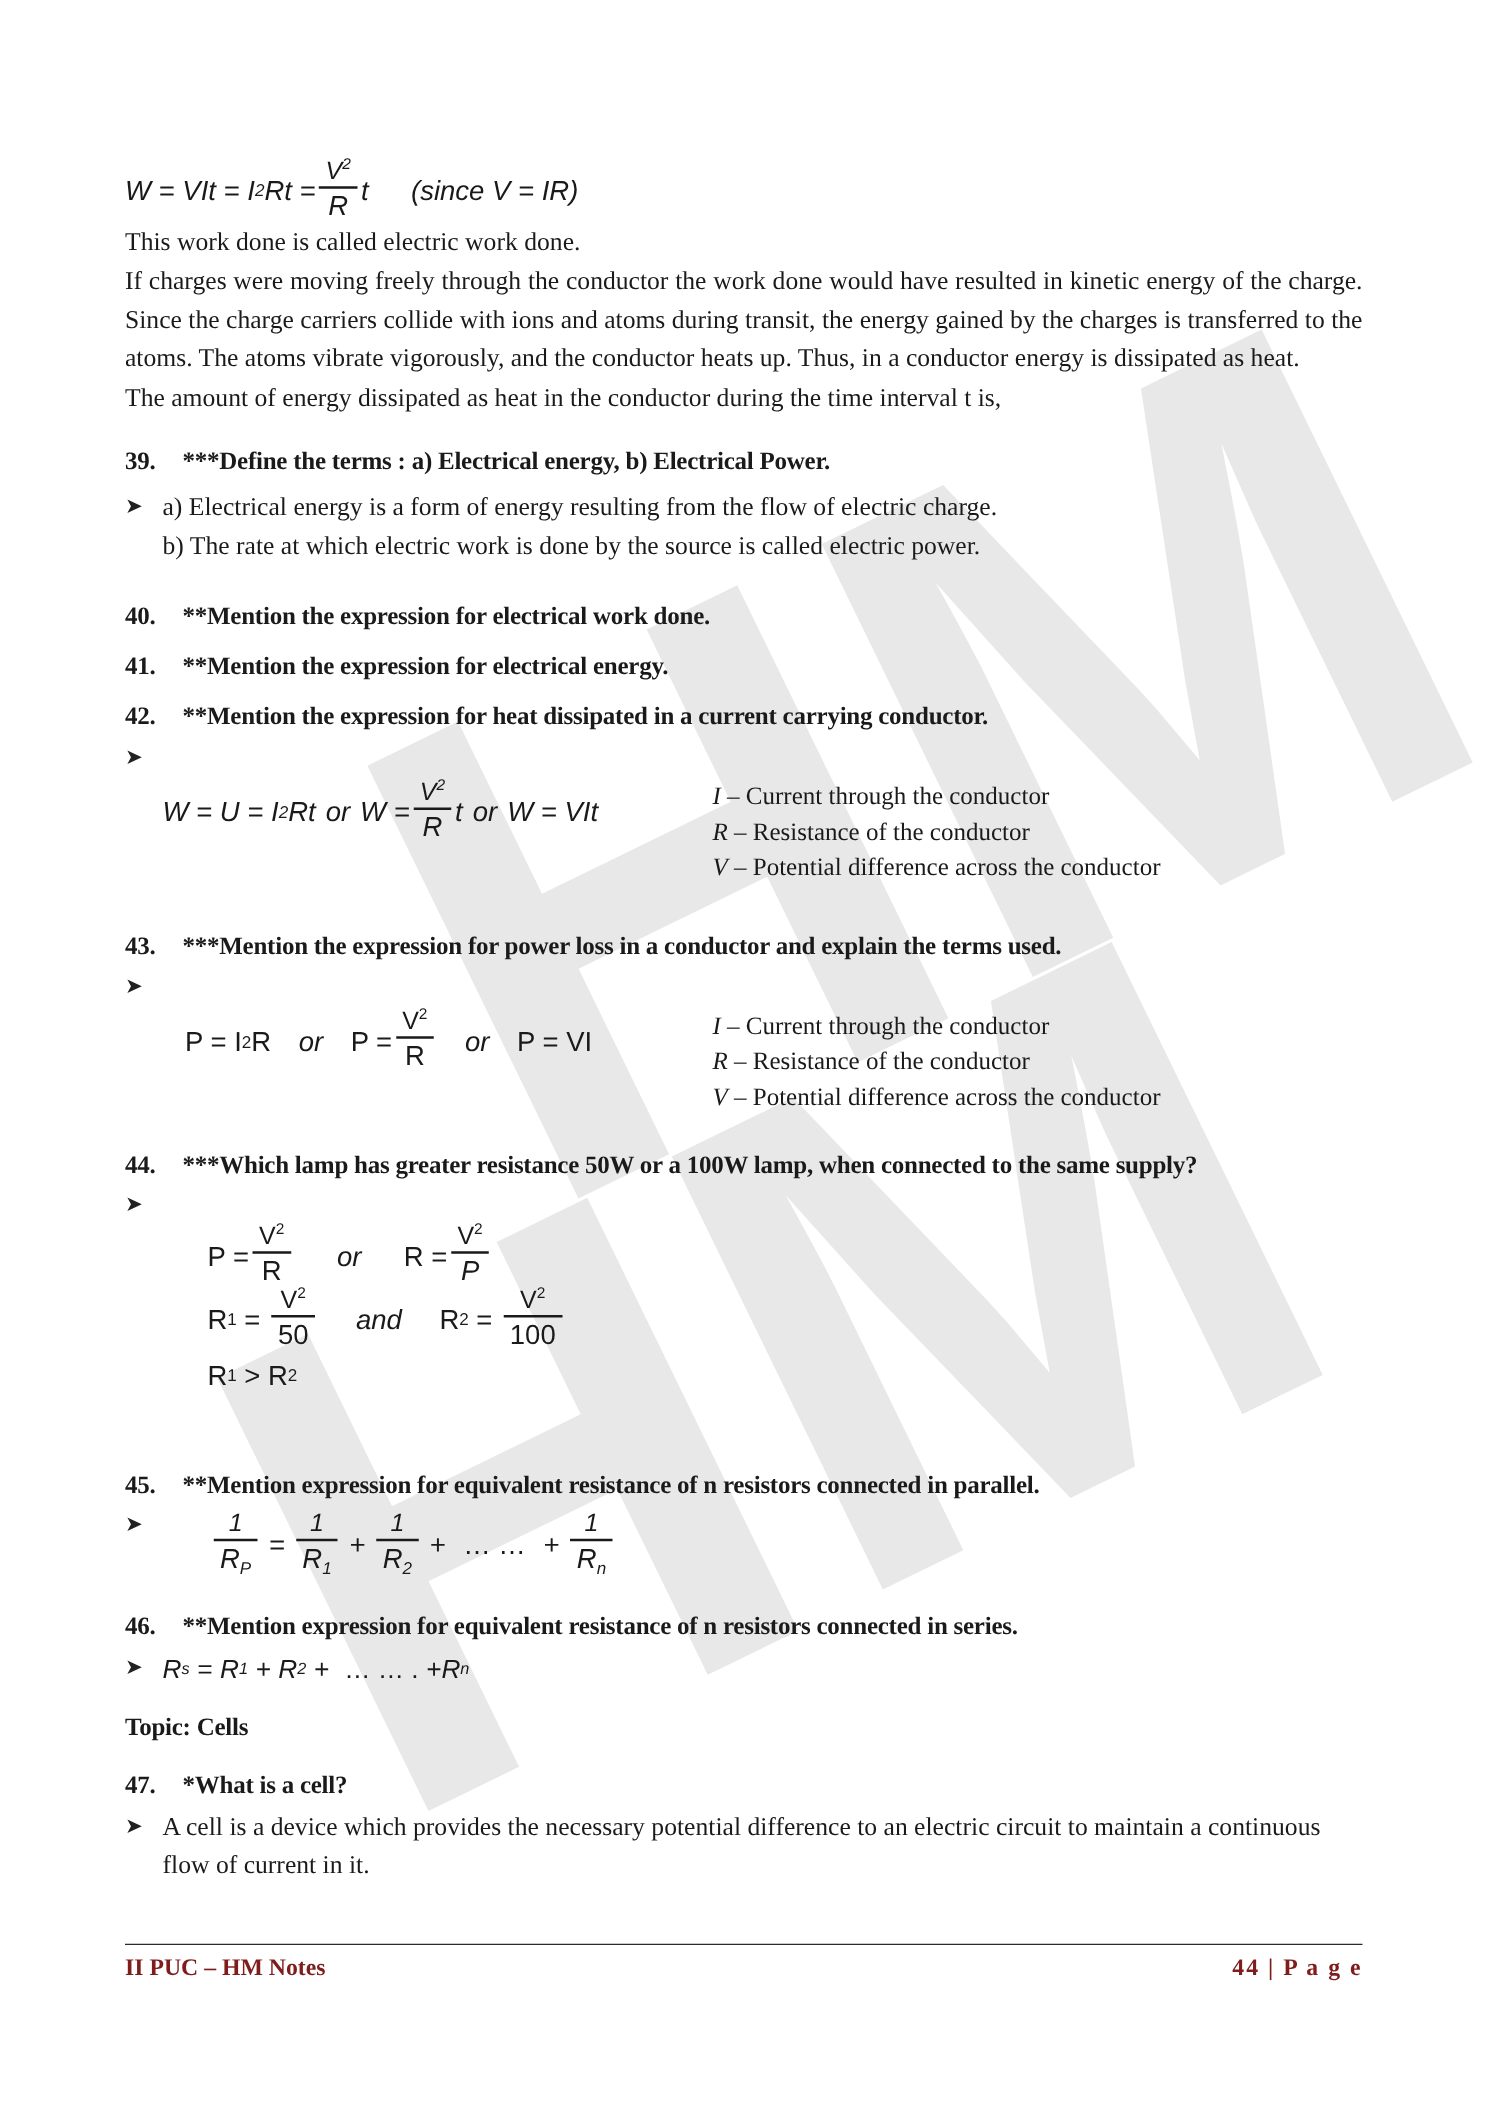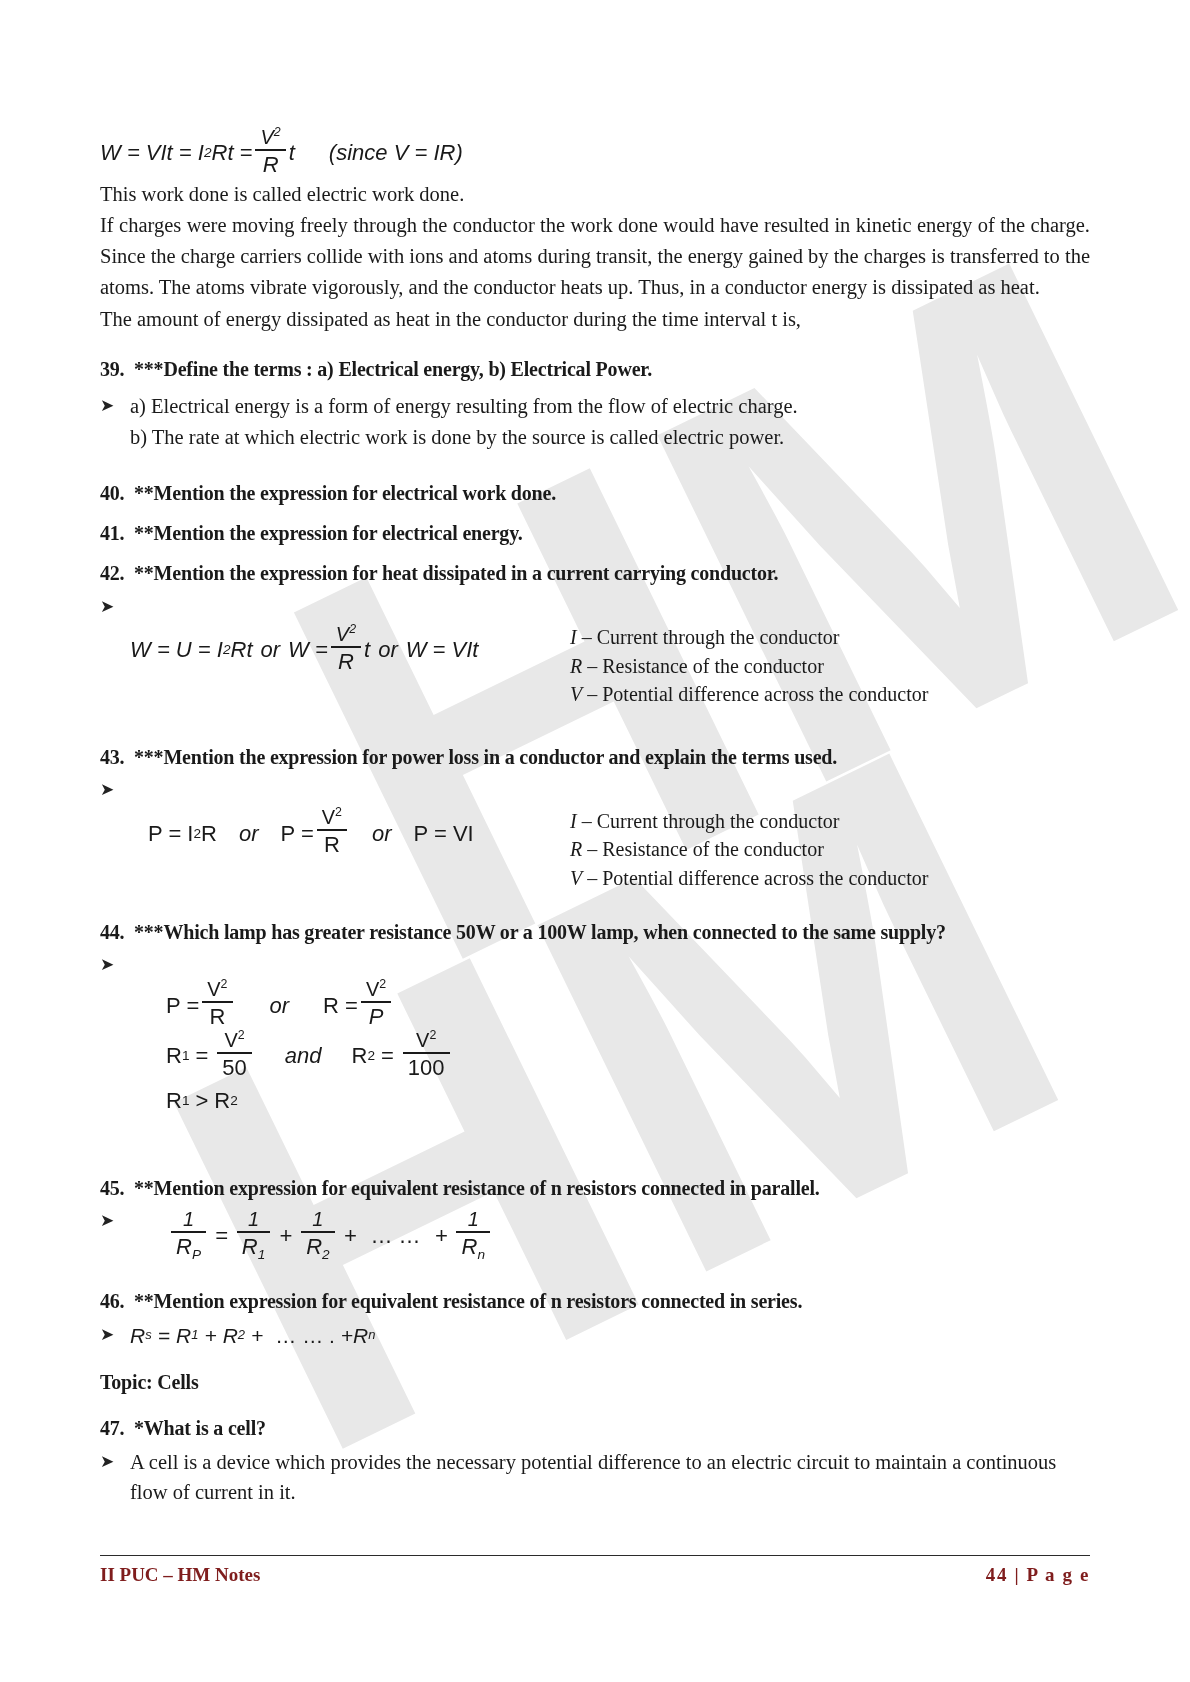--- a/index.html
+++ b/index.html
@@ -51,21 +51,21 @@
     font-size: 20.5px;
     line-height: 1.52;
     margin: 0;
   }
   .q {
     font-family: "Liberation Serif", serif;
     font-weight: bold;
     font-size: 20px;
     line-height: 1.42;
     display: flex;
-    gap: 0;
+    gap: 12px;
     margin: 0;
     letter-spacing: -0.2px;
   }
   .q .num { flex: 0 0 auto; width: 34px; }
   .q .qtext { flex: 1 1 auto; }
   .topic {
     font-weight: bold;
     font-size: 20px;
     letter-spacing: -0.2px;
     margin: 0;

